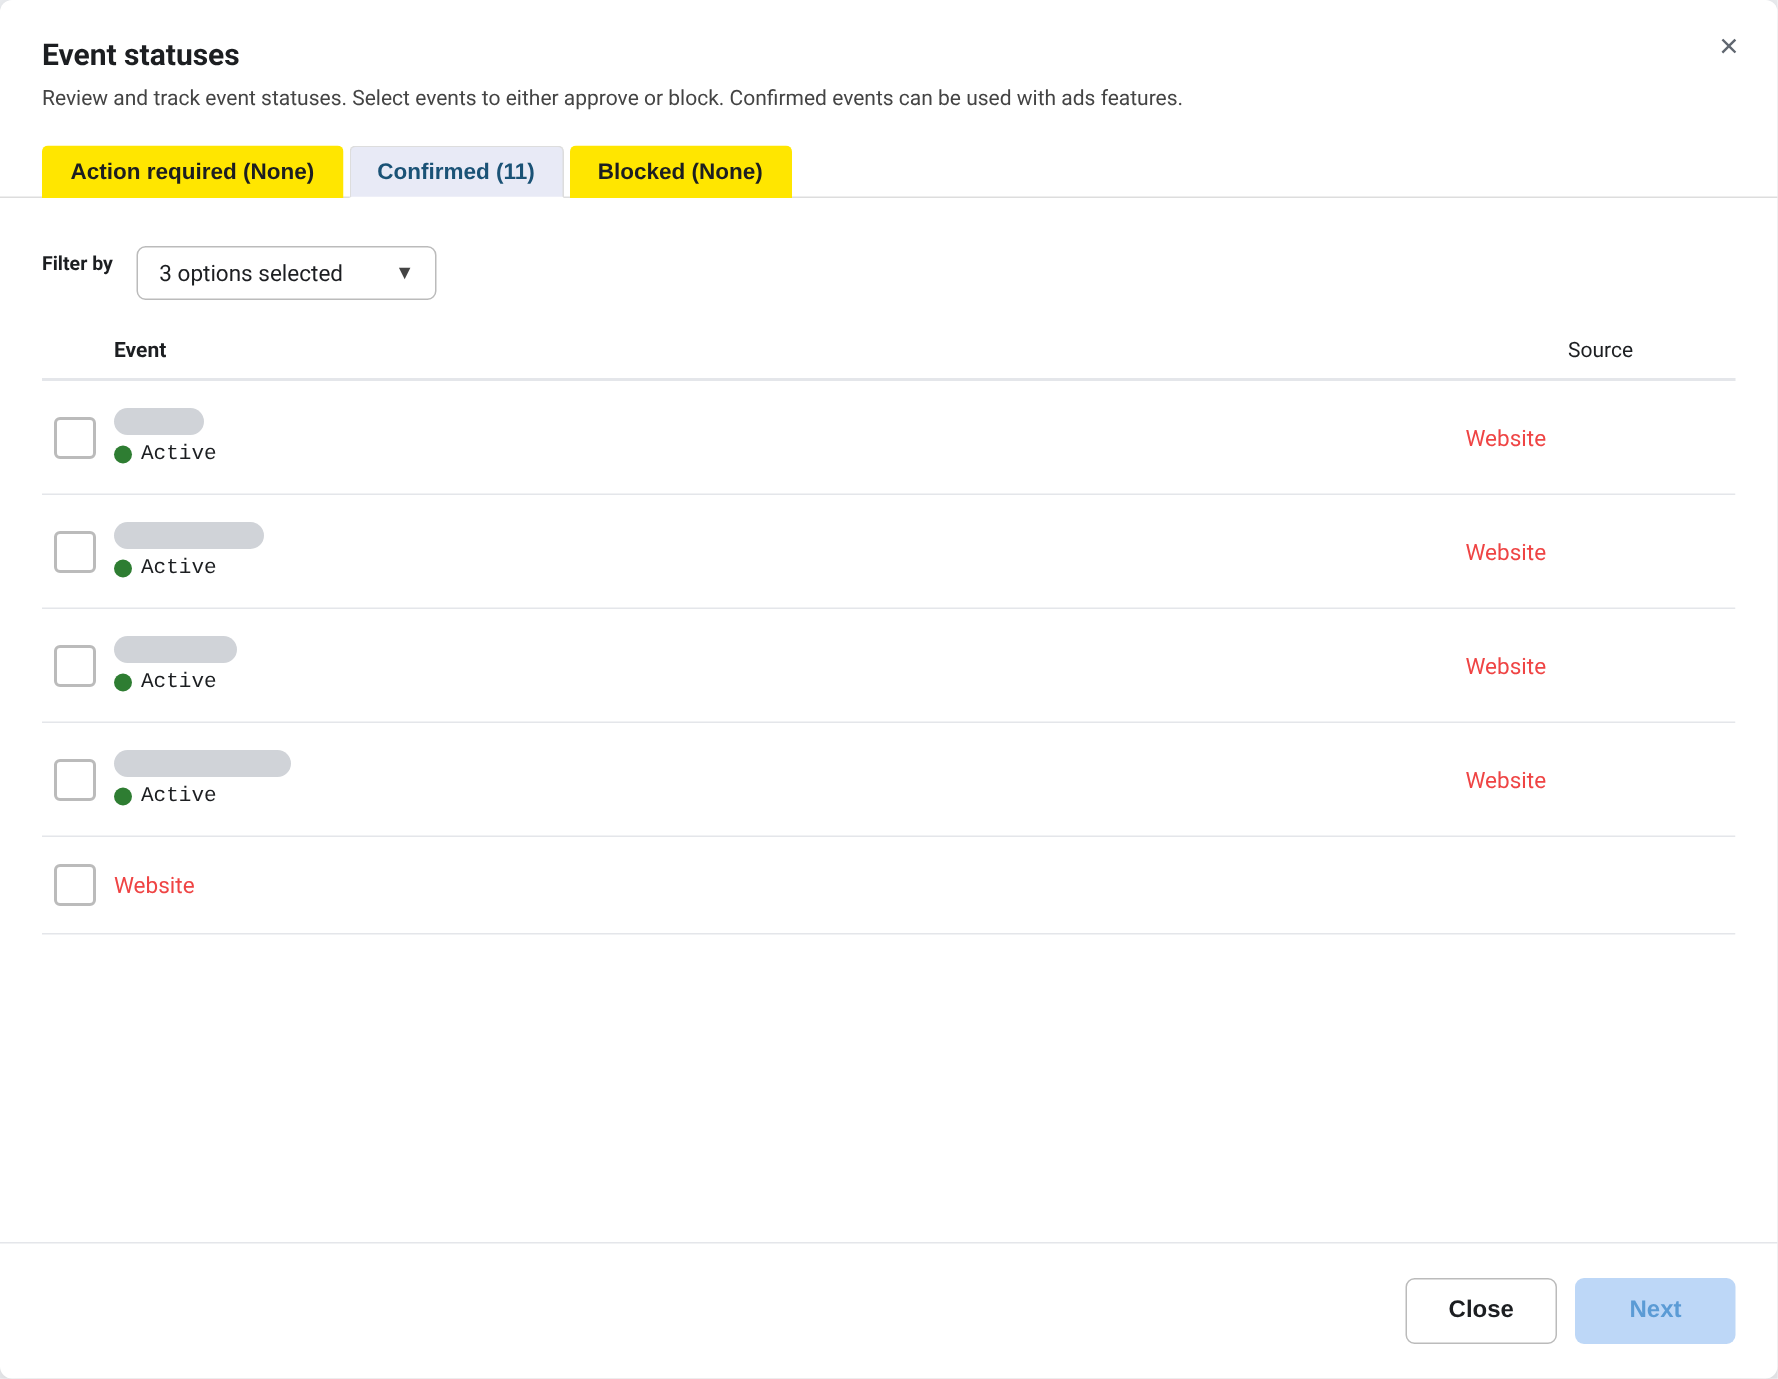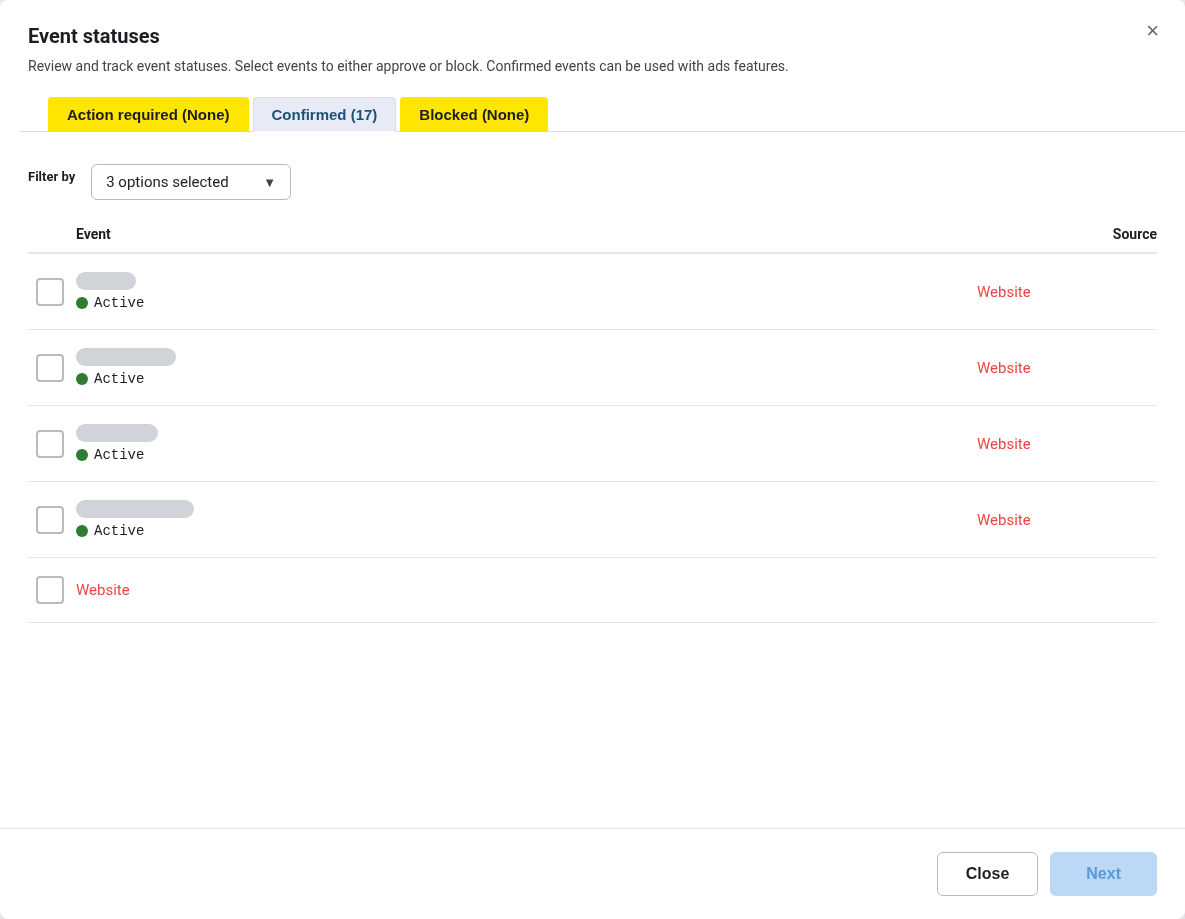--- a/index.html
+++ b/index.html
@@ -49,21 +49,20 @@
       line-height: 1;
       padding: 4px 6px;
     }
     .tabs-bar {
       display: flex;
       gap: 4px;
       padding: 0 28px;
       border-bottom: 1px solid #ddd;
       padding-bottom: 0;
       margin-bottom: 0;
-      margin-left: 20px;
     }
     .tab-btn {
       padding: 8px 18px;
       border: none;
       border-radius: 4px 4px 0 0;
       cursor: pointer;
       font-size: 15px;
       font-weight: 600;
       background: #ffe600;
       color: #1c1e21;
@@ -125,23 +124,23 @@
     }
     .col-event {
       flex: 1;
       font-size: 14px;
       font-weight: 700;
       color: #1c1e21;
     }
     .col-source {
       width: 180px;
       font-size: 14px;
-      font-weight: 700;
-      color: #1c1e21;
-      text-align: right;
+      font-weight: 400;
+      color: #1c1e21;
+      text-align: center;
     }
     .scroll-area {
       overflow-y: auto;
       height: 480px;
       position: relative;
     }
     .scroll-area::-webkit-scrollbar {
       width: 14px;
     }
     .scroll-area::-webkit-scrollbar-track {
@@ -237,21 +236,21 @@
 <div class="dialog">
 
   <div class="dialog-header">
     <div class="dialog-title">Event statuses</div>
     <div class="dialog-subtitle">Review and track event statuses. Select events to either approve or block. Confirmed events can be used with ads features.</div>
     <button class="close-btn">×</button>
   </div>
 
   <div class="tabs-bar">
     <button class="tab-btn">Action required (None)</button>
-    <button class="tab-btn active-tab">Confirmed (17)</button>
+    <button class="tab-btn active-tab">Confirmed (11)</button>
     <button class="tab-btn">Blocked (None)</button>
   </div>
 
   <div class="filter-row">
     <span class="filter-label">Filter by</span>
     <div class="filter-select">
       <span>3 options selected</span>
       <span class="chevron">▼</span>
     </div>
   </div>

